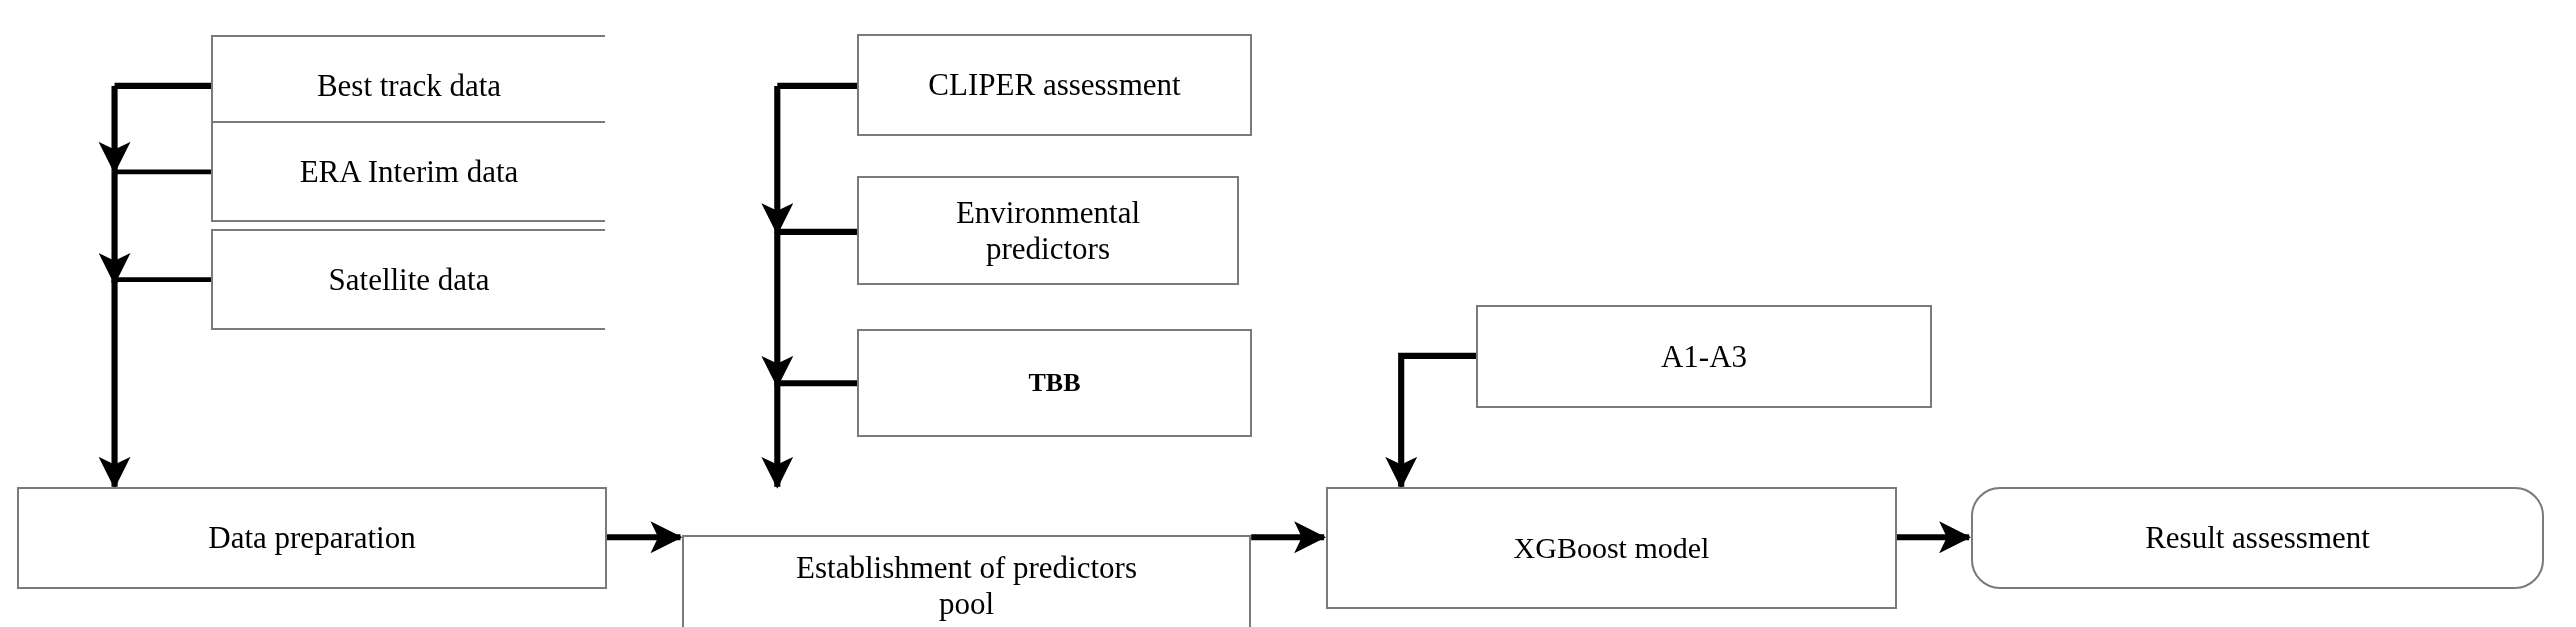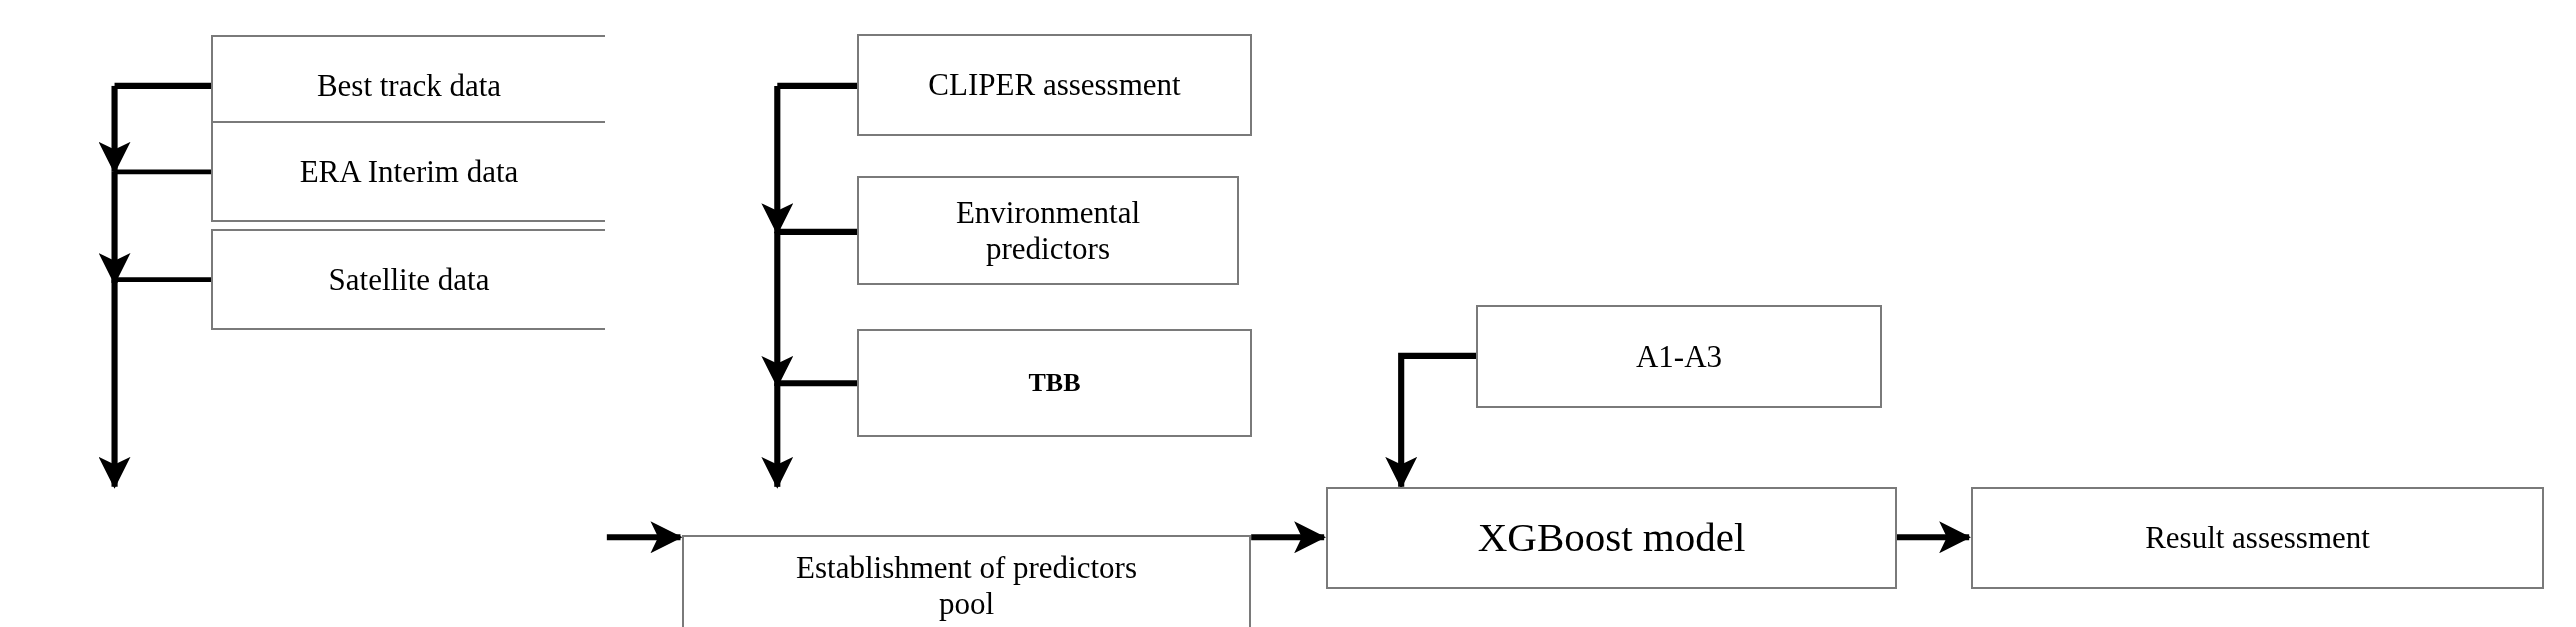--- a/index.html
+++ b/index.html
@@ -106,45 +106,48 @@
   </div>
 
   <div class="node-box open-right" style="left:211px; top:121px; width:394px; height:101px; font-size:31px;">
     <span class="node-label">ERA Interim data</span>
   </div>
 
   <div class="node-box open-right" style="left:211px; top:229px; width:394px; height:101px; font-size:31px;">
     <span class="node-label">Satellite data</span>
   </div>
 
+  <div class="node-box closed" style="left:17px; top:487px; width:590px; height:102px; font-size:31px;">
+    <span class="node-label">Data preparation</span>
+  </div>
 
   <div class="node-box closed" style="left:857px; top:34px; width:395px; height:102px; font-size:31px;">
     <span class="node-label">CLIPER assessment</span>
   </div>
 
   <div class="node-box closed" style="left:857px; top:176px; width:382px; height:109px; font-size:31px;">
     <span class="node-label">Environmental
 predictors</span>
   </div>
 
   <div class="node-box closed" style="left:857px; top:329px; width:395px; height:108px; font-size:26px;font-weight:bold;">
     <span class="node-label">TBB</span>
   </div>
 
   <div class="node-box closed" style="left:682px; top:487px; width:569px; height:102px; font-size:31px;margin-top:48px;">
     <span class="node-label">Establishment of predictors
 pool</span>
   </div>
 
-  <div class="node-box closed" style="left:1476px; top:305px; width:406px; height:103px; font-size:31px;">
+  <div class="node-box closed" style="left:1476px; top:305px; width:456px; height:103px; font-size:31px;">
     <span class="node-label">A1-A3</span>
   </div>
 
-  <div class="node-box closed" style="left:1326px; top:487px; width:571px; height:102px; font-size:41px;">
+  <div class="node-box closed" style="left:1326px; top:487px; width:571px; height:122px; font-size:30px;">
     <span class="node-label">XGBoost model</span>
   </div>
 
-  <div class="node-box closed" style="left:1971px; top:487px; width:573px; height:102px; font-size:31px;">
+  <div class="node-box closed" style="left:1971px; top:487px; width:573px; height:102px; font-size:31px;border-radius:29px;">
     <span class="node-label">Result assessment</span>
   </div>
 
 </div>
 
 
 </body></html>

